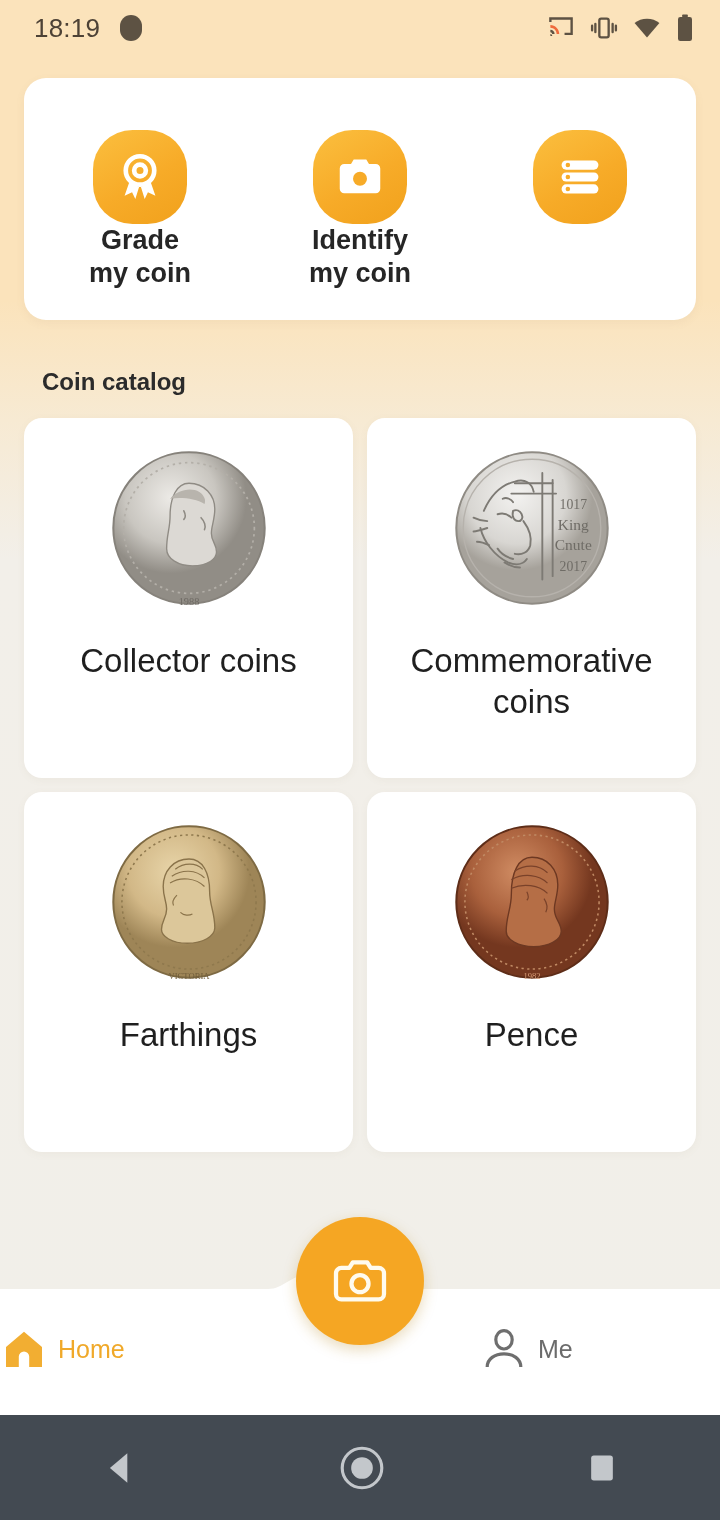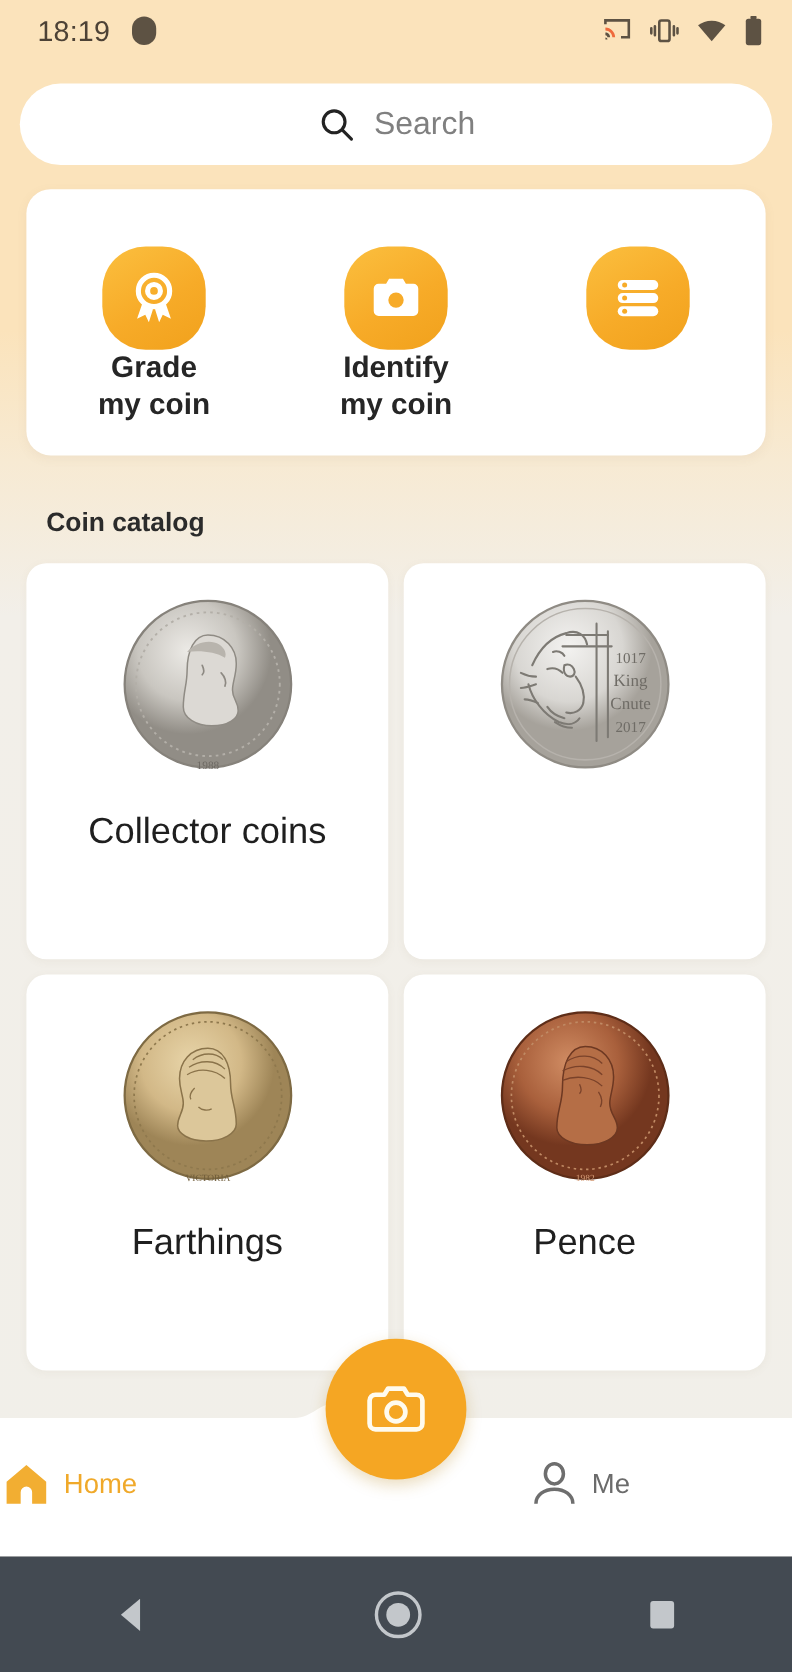--- a/index.html
+++ b/index.html
@@ -128,29 +128,20 @@
       <svg width="30" height="26" viewBox="0 0 24 22">
         <path d="M12 19 1.5 6.8C4.4 4.5 8 3.2 12 3.2s7.6 1.3 10.5 3.6L12 19z" fill="#5d5243"></path>
       </svg>
       <svg width="18" height="28" viewBox="0 0 14 24">
         <rect x="4.6" y="0.5" width="4.8" height="2.4" rx="0.6" fill="#5d5243"></rect>
         <rect x="1" y="2.6" width="12" height="20.6" rx="2" fill="#5d5243"></rect>
       </svg>
     </div>
   </div>
 
-  <div class="searchwrap">
-    <div class="searchbar">
-      <svg width="36" height="36" viewBox="0 0 24 24">
-        <circle cx="10.5" cy="10.5" r="6.6" fill="none" stroke="#232323" stroke-width="1.9"></circle>
-        <path d="M15.4 15.4 21 21" stroke="#232323" stroke-width="1.9" stroke-linecap="round"></path>
-      </svg>
-      <span class="search-ph">Search</span>
-    </div>
-  </div>
 
   <div class="quickwrap">
     <div class="quickcard">
 
       <div class="qa">
         <div class="qa-tile">
           <svg width="56" height="56" viewBox="0 0 24 24">
             <circle cx="12" cy="9.2" r="6.1" fill="none" stroke="#fff" stroke-width="2"></circle>
             <circle cx="12" cy="9.2" r="2.5" fill="none" stroke="#fff" stroke-width="2"></circle>
             <path d="M7.4 14.2 5.4 20l3.2-1.5L10 21.4l1.6-5.1z" fill="#fff"></path>
@@ -233,20 +224,22 @@
           <path d="M56 18v62M62 22v56"></path>
           <path d="M40 24h22M38 30h26"></path>
         </g>
         <g fill="#6f6c66" font-family="'Liberation Serif',serif" text-anchor="middle">
           <text x="74" y="39" font-size="8">1017</text>
           <text x="74" y="51" font-size="9">King</text>
           <text x="74" y="63" font-size="9">Cnute</text>
           <text x="74" y="75" font-size="8">2017</text>
         </g>
       </svg>
+      <div class="ccard-label">Commemorative
+coins</div>
     </div>
 
     <div class="ccard">
       <svg class="coin-img" viewBox="0 0 100 100">
         <defs>
           <radialGradient id="gold" cx="40%" cy="30%">
             <stop offset="0%" stop-color="#e8d5a9"></stop>
               <stop offset="60%" stop-color="#d2b887"></stop>
             <stop offset="100%" stop-color="#9e8557"></stop>
           </radialGradient>

